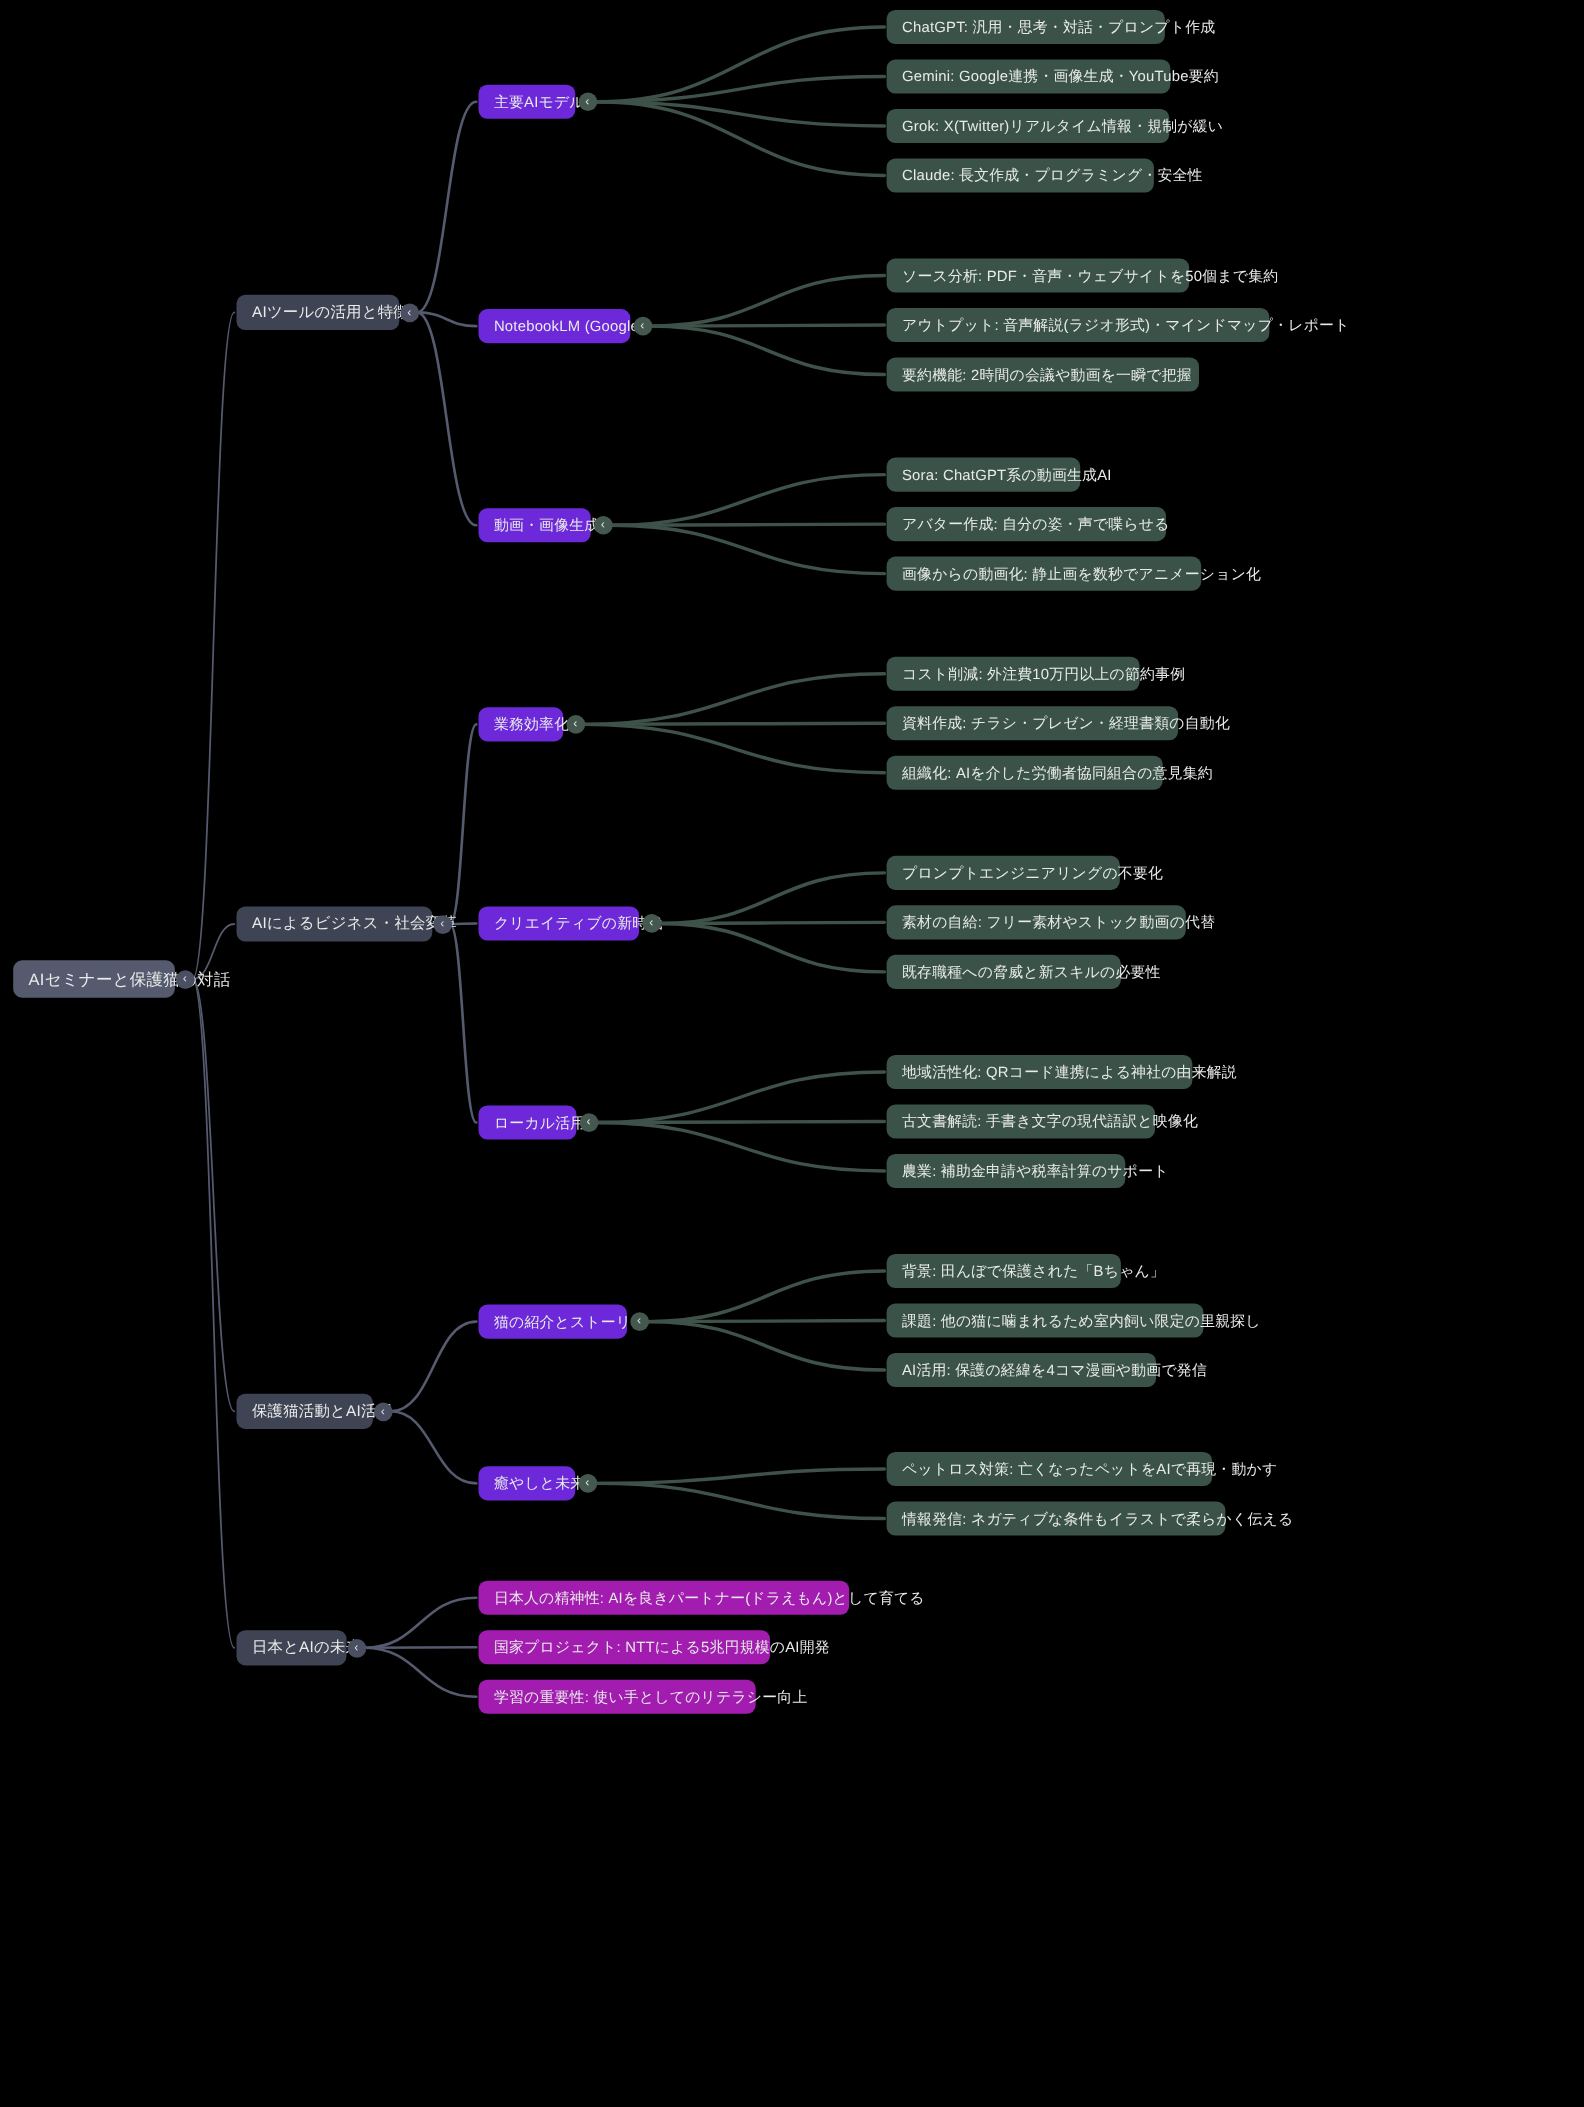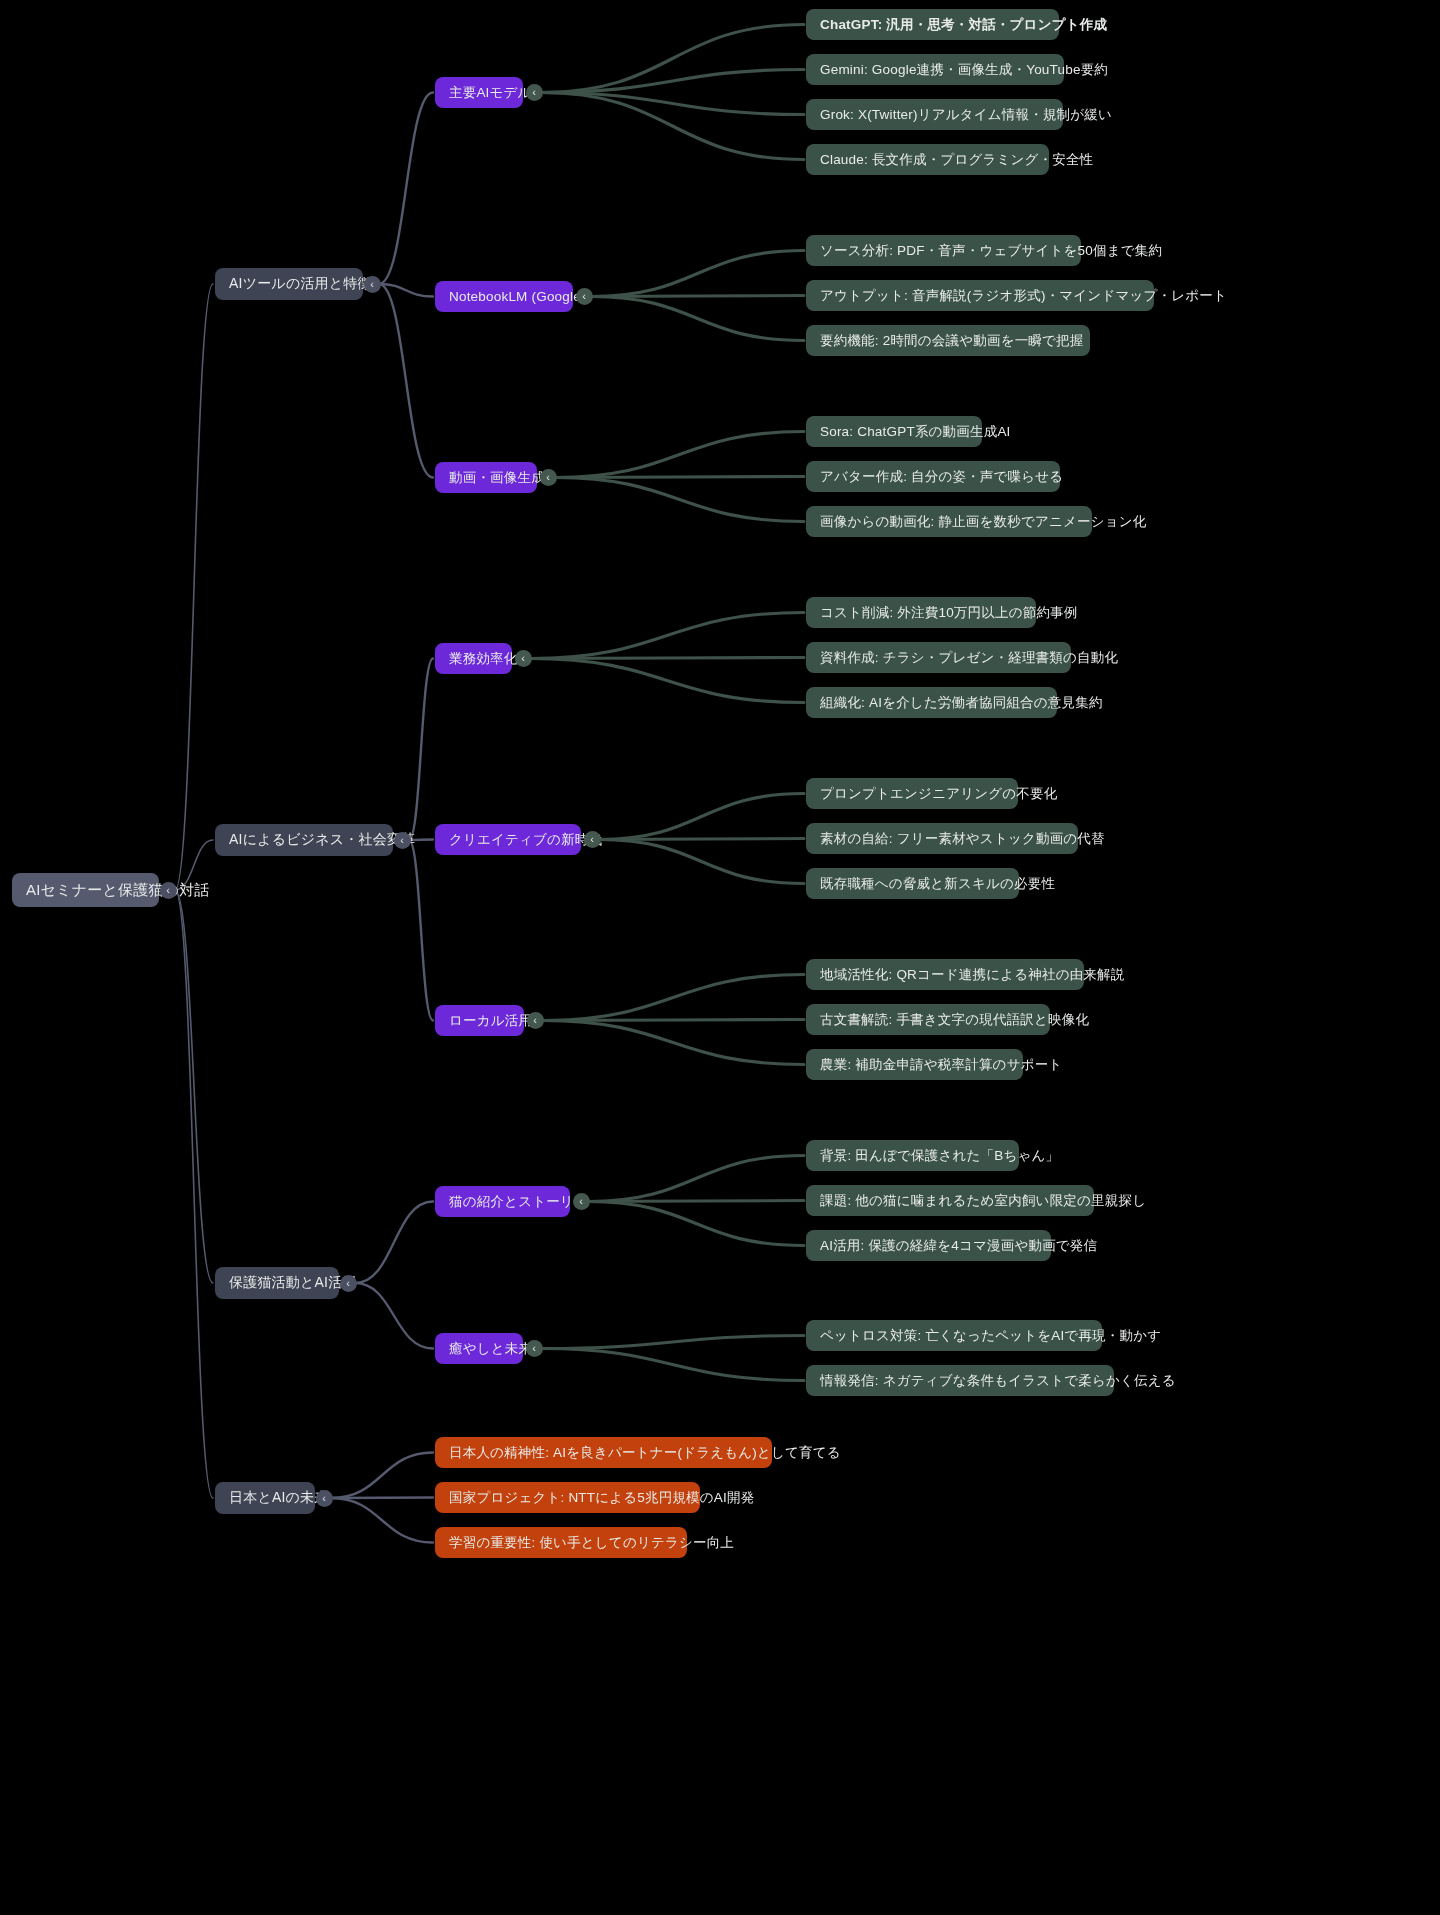--- a/index.html
+++ b/index.html
@@ -66,21 +66,21 @@
   
   .d3 {
     background: #3b5249;
     padding: 0 14px;
     height: 31px;
     font-size: 13.5px;
     border-radius: 8px;
   }
   
   .d2leaf {
-    background: #c2410c;
+    background: #a21caf;
     padding: 0 14px;
     height: 31px;
     font-size: 13.5px;
     border-radius: 8px;
   }
   .toggle {
     position: absolute;
     width: 17px;
     height: 17px;
     border-radius: 50%;
@@ -150,21 +150,21 @@
       </div>
       <div class="toggle" style="left: 159.5px; top: 881.5px;">‹</div>
       <div class="node d1" style="left: 215px; top: 268px; width: 148px;">
         <span class="node-label">AIツールの活用と特徴</span>
       </div>
       <div class="toggle" style="left: 363.5px; top: 275.5px;">‹</div>
       <div class="node d2" style="left: 435px; top: 77px; width: 88px;">
         <span class="node-label">主要AIモデル</span>
       </div>
       <div class="toggle green" style="left: 525.5px; top: 84px;">‹</div>
-      <div class="node d3" style="left: 806px; top: 9px; width: 253px; font-weight: bold;">
+      <div class="node d3" style="left: 806px; top: 9px; width: 253px;">
         <span class="node-label">ChatGPT: 汎用・思考・対話・プロンプト作成</span>
       </div>
       <div class="node d3" style="left: 806px; top: 54px; width: 258px;">
         <span class="node-label">Gemini: Google連携・画像生成・YouTube要約</span>
       </div>
       <div class="node d3" style="left: 806px; top: 99px; width: 257px;">
         <span class="node-label">Grok: X(Twitter)リアルタイム情報・規制が緩い</span>
       </div>
       <div class="node d3" style="left: 806px; top: 144px; width: 243px;">
         <span class="node-label">Claude: 長文作成・プログラミング・安全性</span>

